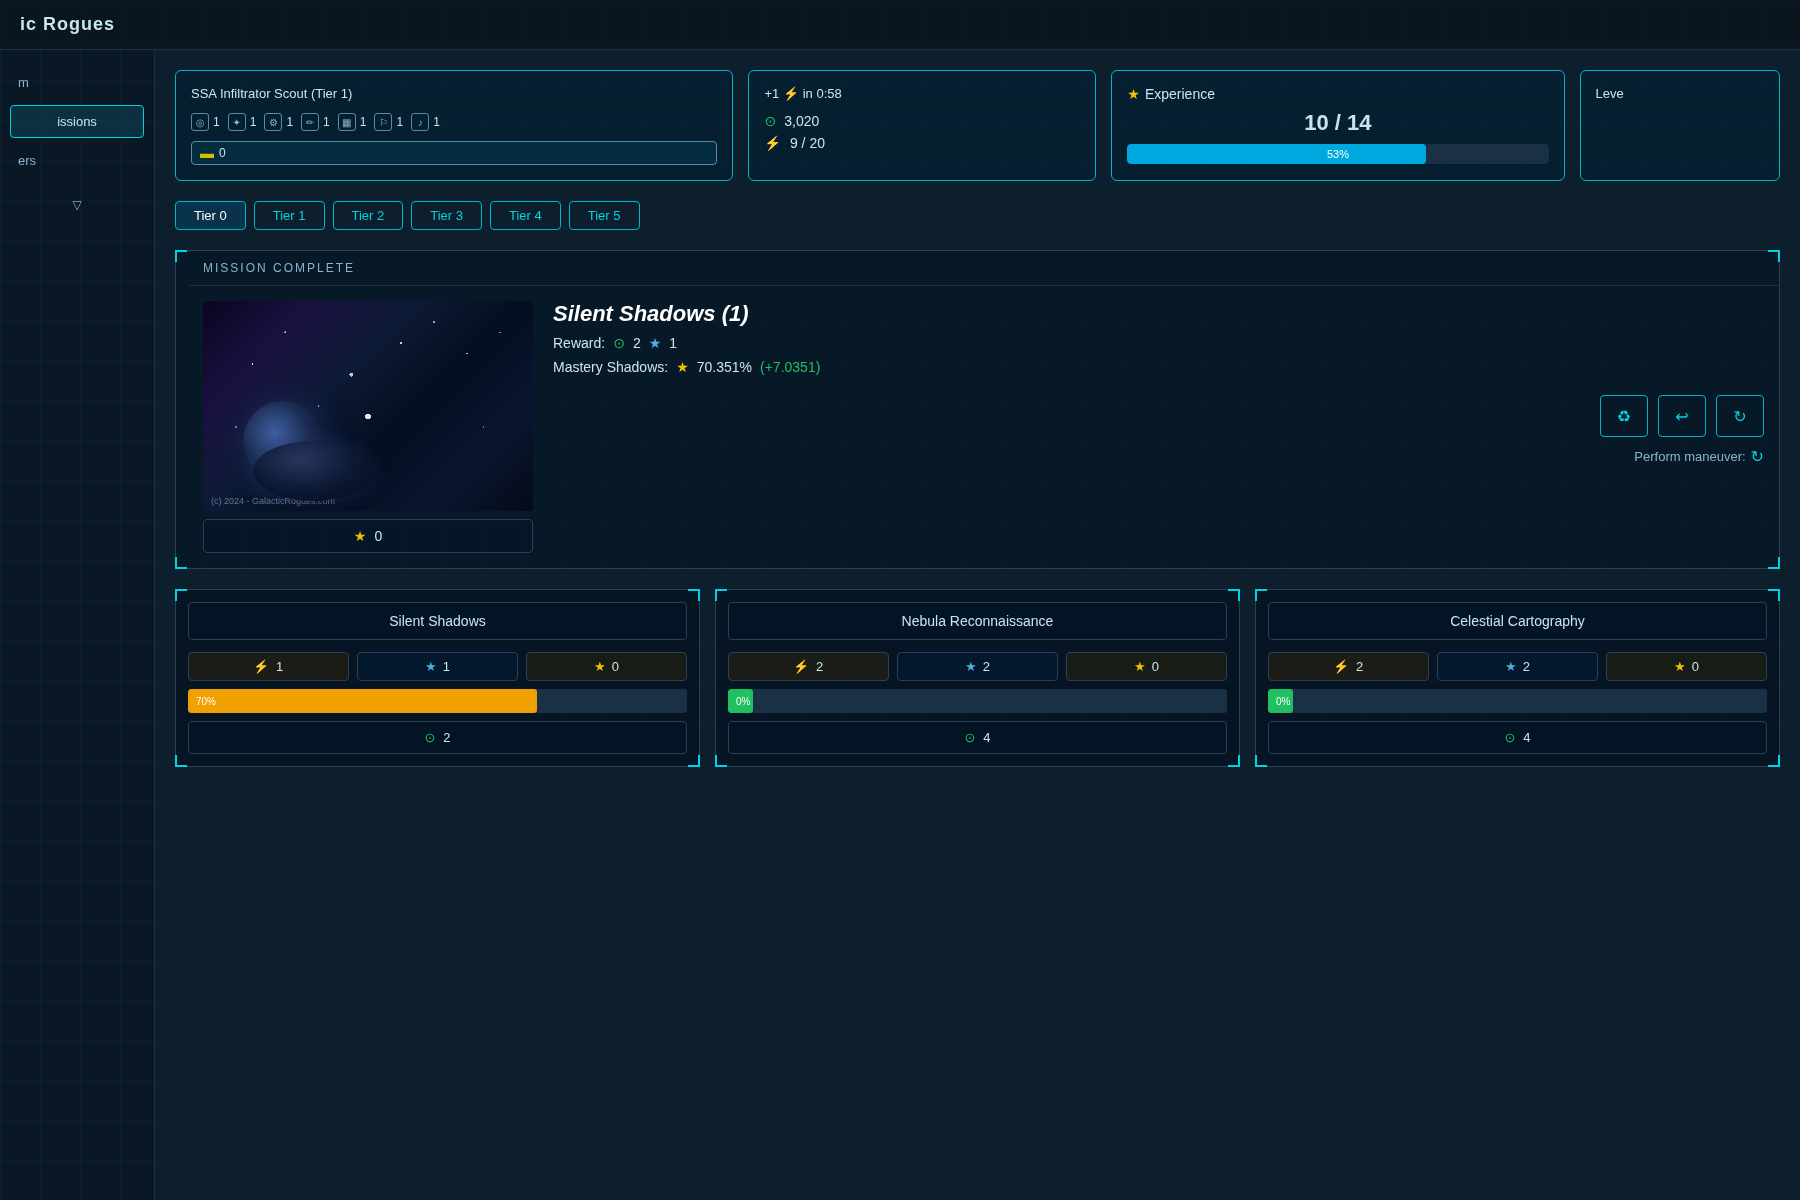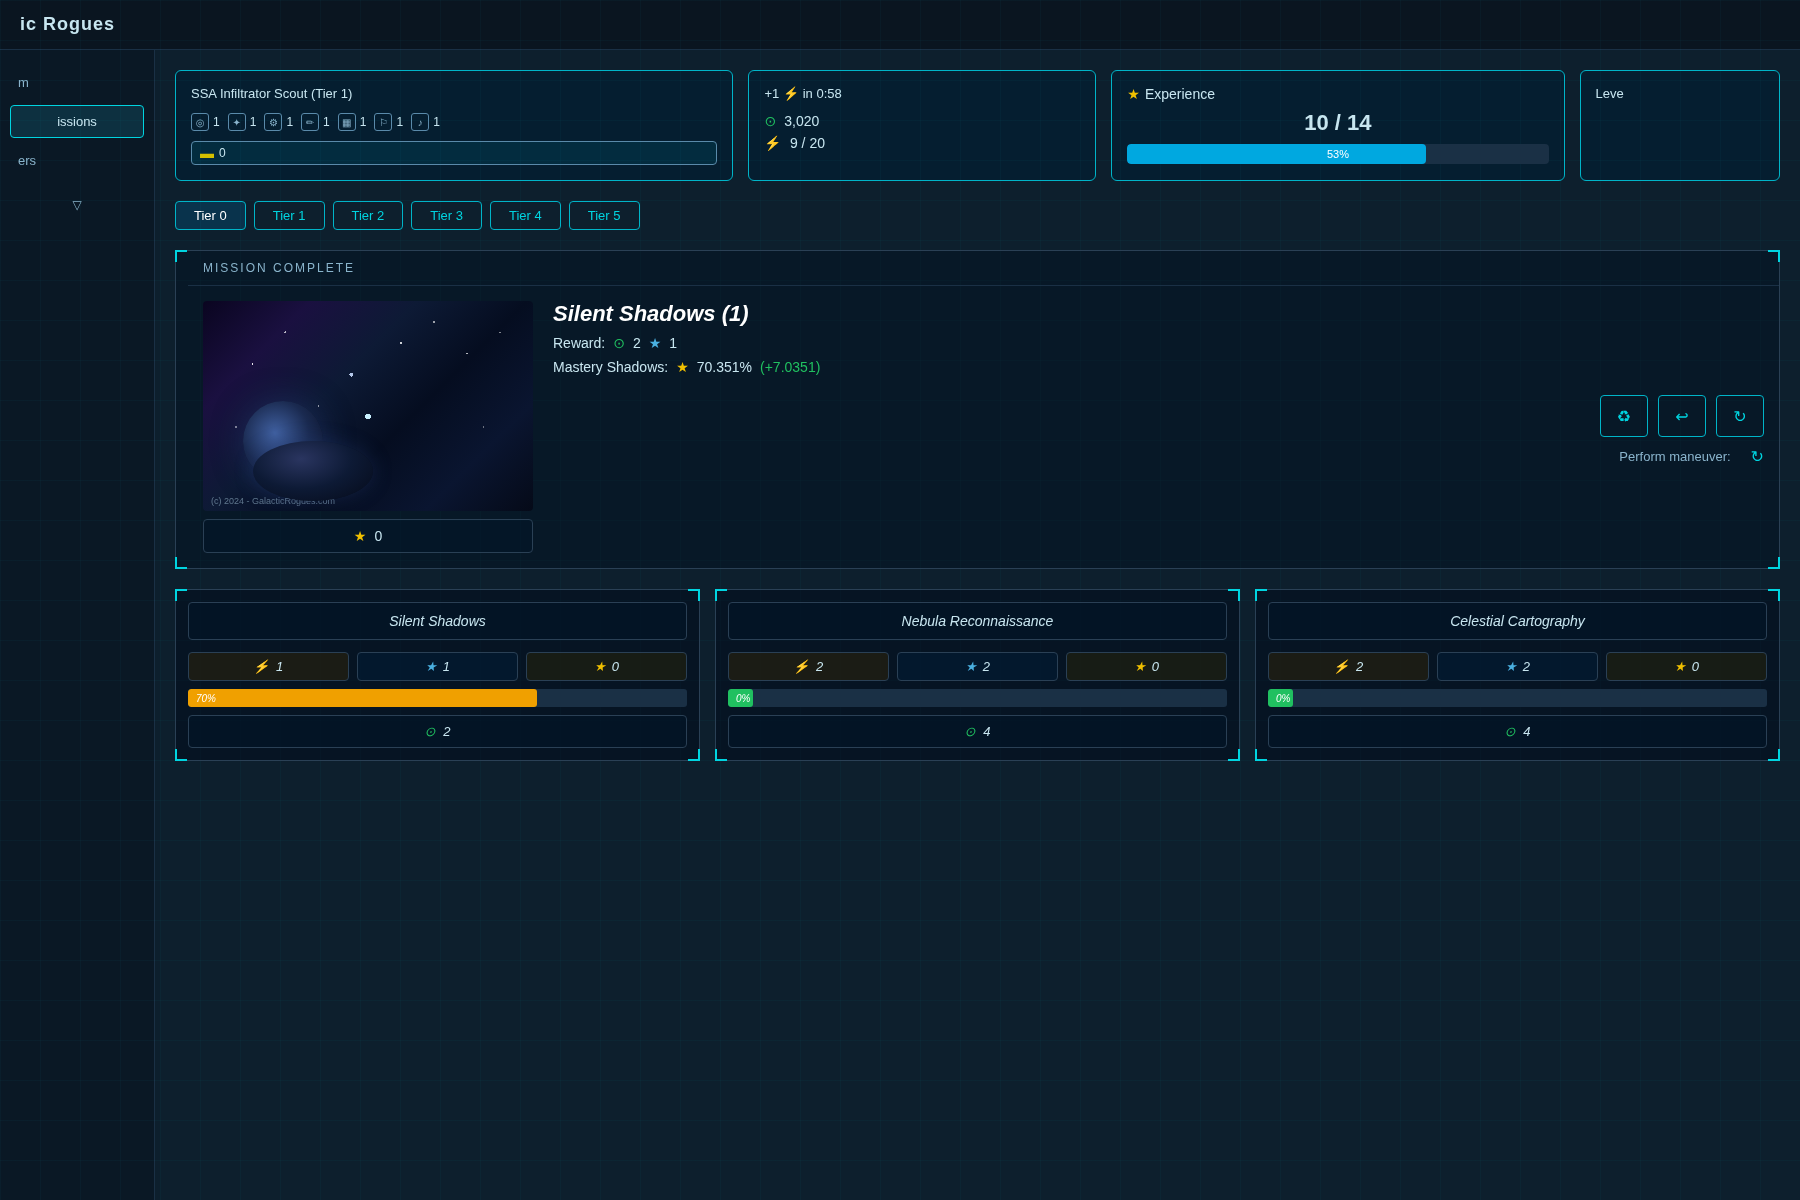--- a/index.html
+++ b/index.html
@@ -401,32 +401,31 @@
       cursor: pointer;
       display: flex;
       align-items: center;
       justify-content: center;
       font-size: 16px;
     }
 
     .perform-maneuver {
       display: flex;
       align-items: center;
-      gap: 20px;
+      gap: 5px;
       color: #8ab4cc;
       font-size: 13px;
       justify-content: flex-end;
     }
 
     
     .missions-grid {
       display: flex;
       gap: 15px;
       margin-top: 10px;
-      font-style: italic;
     }
 
     .mission-card {
       flex: 1;
       border: 1px solid #2a4055;
       border-radius: 4px;
       background: rgba(0,10,25,0.5);
       padding: 12px;
     }
 
@@ -459,21 +458,21 @@
       font-size: 13px;
     }
 
     .stat-badge.energy { background: rgba(60,40,0,0.4); }
     .stat-badge.xp { background: rgba(0,30,60,0.4); }
     .stat-badge.gold { background: rgba(50,40,0,0.4); }
 
     .progress-bar-container {
       background-color: #1a3045;
       border-radius: 3px;
-      height: 18px;
+      height: 24px;
       position: relative;
       overflow: hidden;
       margin-bottom: 8px;
     }
 
     .progress-bar-fill-orange {
       background-color: #f0a000;
       height: 100%;
       border-radius: 3px;
     }

